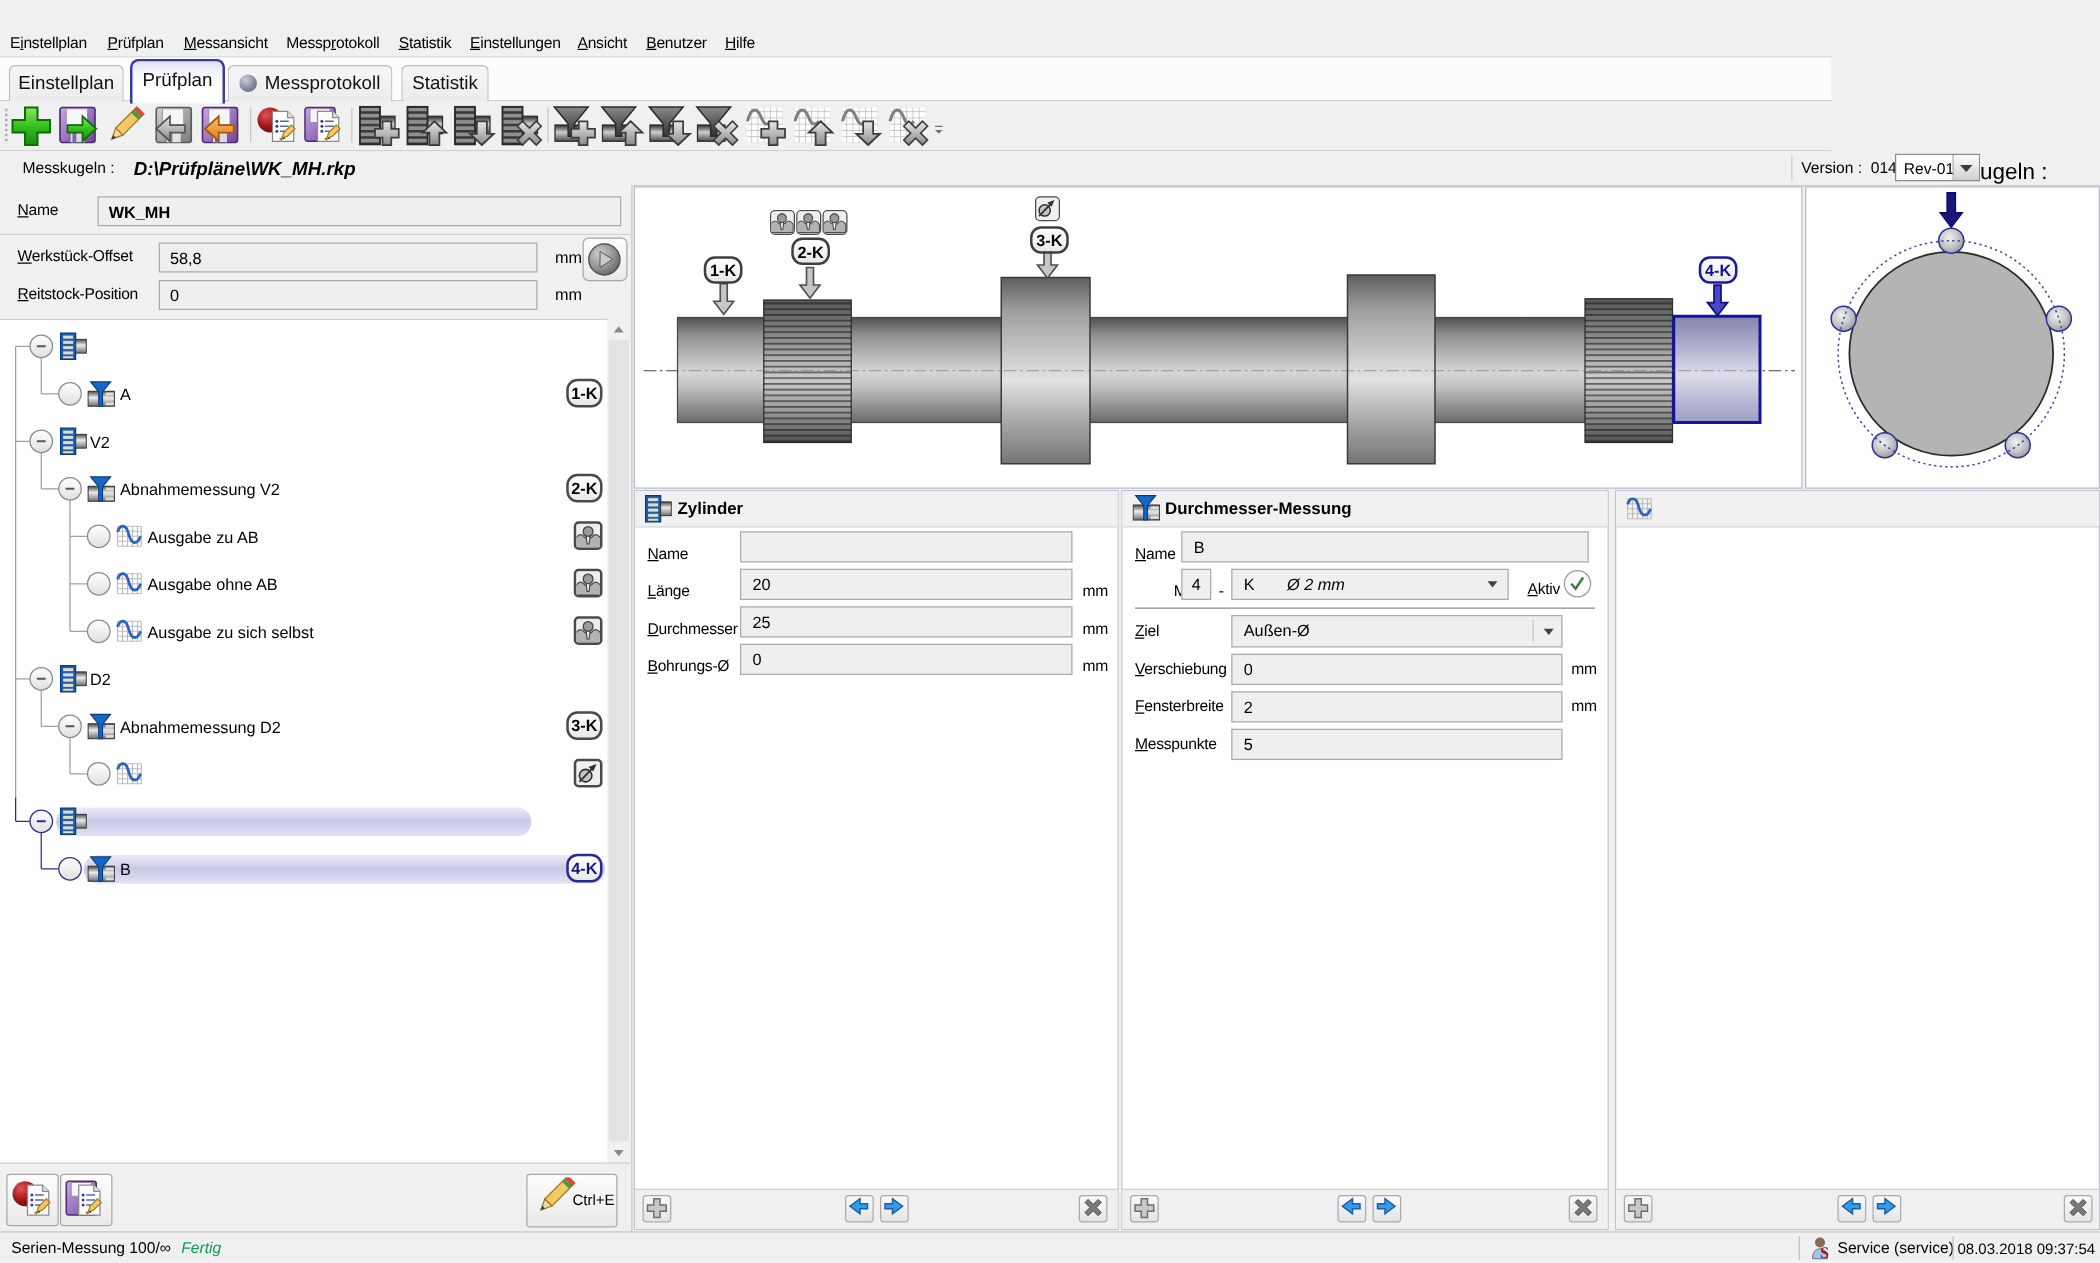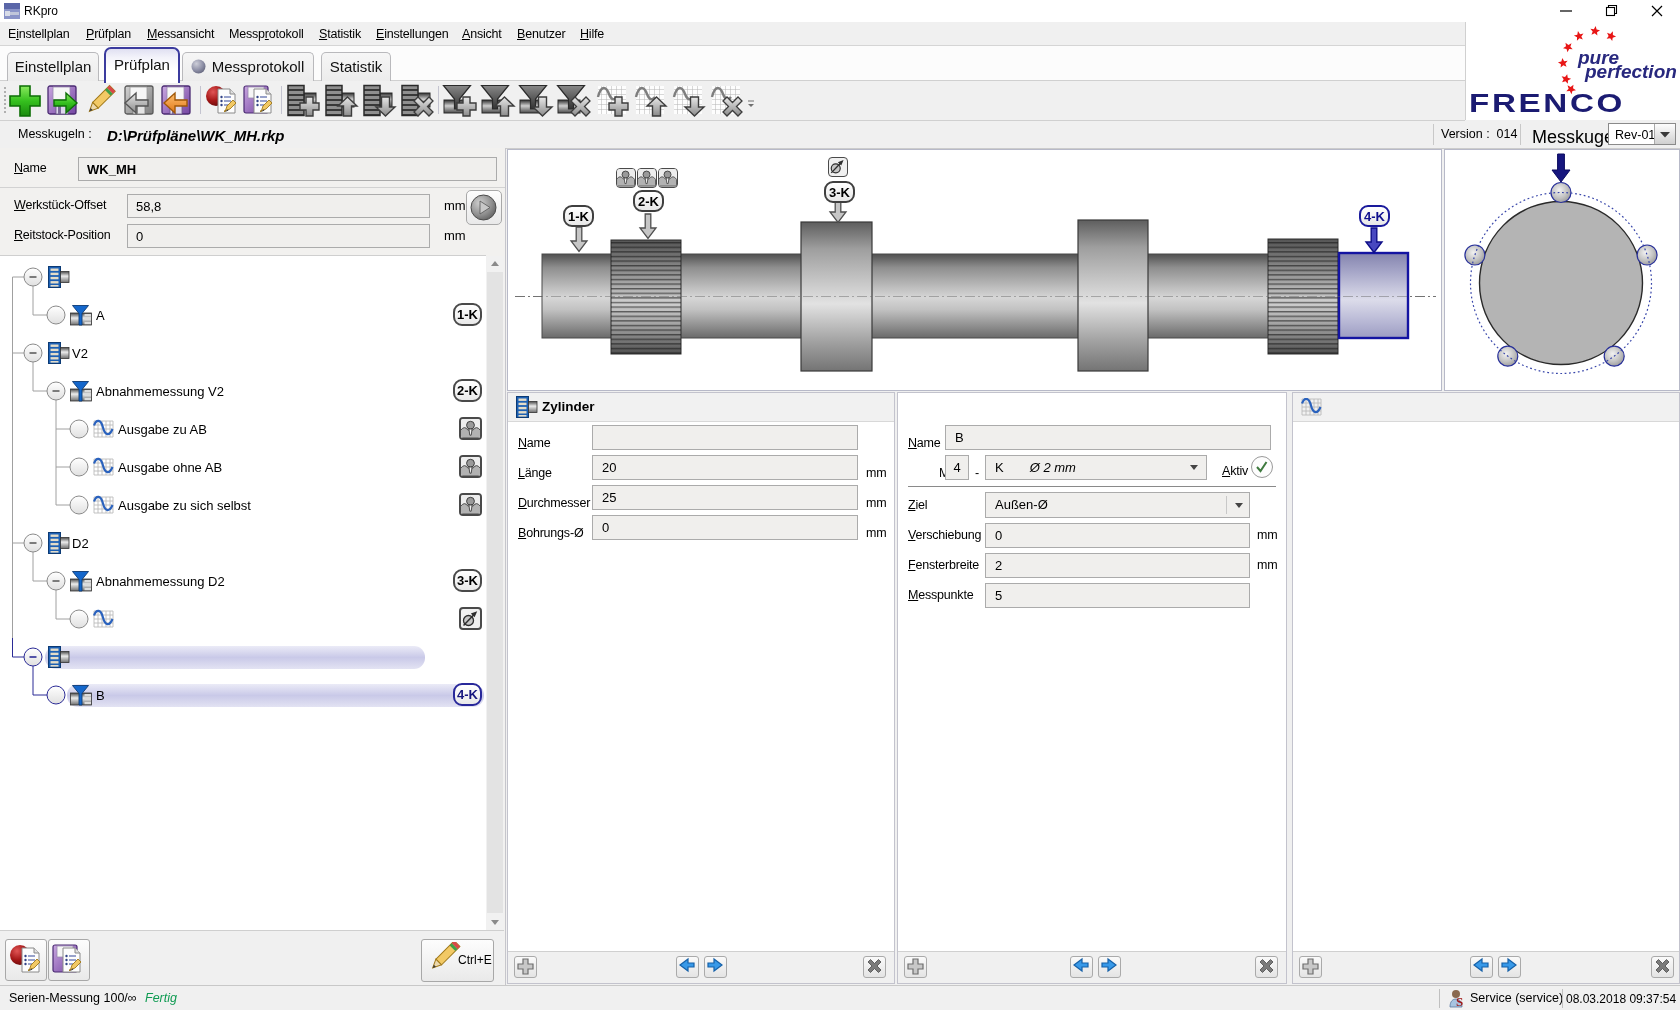--- a/index.html
+++ b/index.html
@@ -56,35 +56,20 @@
         <circle cx="9.5" cy="6.2" r="3.9" fill="#9a9a9a" stroke="#3f3f3f" stroke-width="1"></circle>
         <path d="M7.9,10 h3.2 L10.2,16.2 h-1.4 z" fill="#f2f2f2" stroke="#3f3f3f" stroke-width="0.9"></path>
       </g>
       <g id="sym-diam">
         <circle cx="7.5" cy="11.5" r="5" fill="#c6c6c6" stroke="#2e2e2e" stroke-width="1.3"></circle>
         <line x1="2.5" y1="16.5" x2="14" y2="4.5" stroke="#2e2e2e" stroke-width="1.5"></line>
         <path d="M16.2,2.2 L9.8,4.6 L13.6,8.2 z" fill="#2e2e2e"></path>
       </g>
     </defs>
   </svg>
-  <div class="abs" id="titlebar">
-    <svg class="abs" style="left:4px;top:3px;" width="16" height="16">
-      <rect x="0" y="0" width="16" height="16" fill="#8a94c8"></rect>
-      <rect x="0" y="0" width="16" height="6" fill="#5a66a8"></rect>
-      <rect x="1" y="8" width="5" height="5" fill="#d8dce8"></rect>
-      <rect x="6" y="9" width="9" height="3" fill="#c0c6da"></rect>
-    </svg>
-    <span class="apptitle">RKpro</span>
-    <svg class="abs" style="left:1552px;top:0px;" width="128" height="22">
-      <line x1="8" y1="11" x2="20" y2="11" stroke="#000" stroke-width="1.2"></line>
-      <rect x="54.5" y="7.5" width="8" height="8" fill="none" stroke="#000" stroke-width="1.1"></rect>
-      <path d="M56.5,7.5 v-2 h8 v8 h-2" fill="none" stroke="#000" stroke-width="1.1"></path>
-      <path d="M100,6 l10,10 M110,6 l-10,10" stroke="#000" stroke-width="1.2"></path>
-    </svg>
-  </div>
   <div class="abs" id="menubar">
     <span class="menuitem" style="left:8px;">E<u>i</u>nstellplan</span>
     <span class="menuitem" style="left:86px;"><u>P</u>rüfplan</span>
     <span class="menuitem" style="left:147px;"><u>M</u>essansicht</span>
     <span class="menuitem" style="left:229px;">Messp<u>r</u>otokoll</span>
     <span class="menuitem" style="left:319px;"><u>S</u>tatistik</span>
     <span class="menuitem" style="left:376px;"><u>E</u>instellungen</span>
     <span class="menuitem" style="left:462px;"><u>A</u>nsicht</span>
     <span class="menuitem" style="left:517px;"><u>B</u>enutzer</span>
     <span class="menuitem" style="left:580px;"><u>H</u>ilfe</span>
@@ -333,46 +318,27 @@
       </defs>
     </svg>
   </div>
   <div class="abs" id="pathrow">
     <span class="abs" style="left:18px;top:6px;font-size:12.5px;">Messkugeln :</span>
     <span class="abs" style="left:107px;top:6px;font-style:italic;font-weight:bold;font-size:15px;">D:\Prüfpläne\WK_MH.rkp</span>
     <div class="abs" style="left:1433px;top:3px;width:1px;height:21px;background:#c8c8c8;"></div>
     <span class="abs" style="left:1441px;top:6px;font-size:12.5px;">Version :&nbsp; 014</span>
     <div class="abs" style="left:1520px;top:3px;width:1px;height:21px;background:#c8c8c8;"></div>
     <span class="abs" style="left:1532px;top:6px;font-size:18px;">Messkugeln :</span>
-    <div class="abs" style="left:1608px;top:2px;width:68px;height:22px;background:#ffffff;border:1px solid #8a8a8a;box-sizing:border-box;">
+    <div class="abs" style="left:1516px;top:2px;width:68px;height:22px;background:#ffffff;border:1px solid #8a8a8a;box-sizing:border-box;">
       <span class="abs" style="left:6px;top:4px;font-size:12.5px;">Rev-01</span>
       <div class="abs" style="right:0;top:0;width:20px;height:20px;background:linear-gradient(180deg,#fdfdfd,#d0d0d0);border-left:1px solid #aaa;"></div>
       <svg class="abs" style="right:5px;top:8px;" width="10" height="6">
           <path d="M0,0 h10 l-5,5.5 z" fill="#3a3a3a"></path>
         </svg>
     </div>
-  </div>
-  <div class="abs" id="logobox">
-    <svg class="abs" style="left:0;top:0;" width="215" height="98">
-      <defs>
-        <path id="star" d="M0,-5 L1.4,-1.6 4.9,-1.5 2.2,0.9 3,4.2 0,2.3 -3,4.2 -2.2,0.9 -4.9,-1.5 -1.4,-1.6 z"></path>
-      </defs>
-      <g fill="#e81616">
-        <use href="#star" transform="translate(113,14) rotate(-12)"></use>
-        <use href="#star" transform="translate(129,9) rotate(8)"></use>
-        <use href="#star" transform="translate(145,14) rotate(22)"></use>
-        <use href="#star" transform="translate(102,25) rotate(-30)"></use>
-        <use href="#star" transform="translate(97,41) rotate(-8)"></use>
-        <use href="#star" transform="translate(100,57) rotate(14)"></use>
-        <use href="#star" transform="translate(105,67) rotate(30)"></use>
-      </g>
-      <text x="112" y="42" font-family="Liberation Sans" font-size="19" font-weight="bold" font-style="italic" fill="#28287e">pure</text>
-      <text x="119" y="56" font-family="Liberation Sans" font-size="19" font-weight="bold" font-style="italic" fill="#28287e">perfection</text>
-      <text x="3" y="90" font-family="Liberation Sans" font-size="25" font-weight="bold" fill="#1b1b72" textLength="156" lengthAdjust="spacingAndGlyphs" style="letter-spacing:2px;">FRENCO</text>
-    </svg>
   </div>
   <div class="abs" id="leftpanel">
     <span class="lbl" style="left:14px;top:13px;"><u>N</u>ame</span>
     <div class="fld" style="left:78px;top:9px;width:419px;height:24px;font-weight:bold;">WK_MH</div>
     <div class="abs" style="left:0;top:39px;width:505px;height:1px;background:#d2d2d2;"></div>
     <span class="lbl" style="left:14px;top:50px;"><u>W</u>erkstück-Offset</span>
     <div class="fld" style="left:127px;top:46px;width:303px;height:24px;">58,8</div>
     <span class="mm" style="left:444px;top:50px;">mm</span>
     <div class="btn3d" style="left:466px;top:42px;width:34px;height:33px;border-radius:5px;">
       <svg style="position:absolute;left:3px;top:3px;" width="27" height="27">
@@ -682,20 +648,26 @@
           </svg></div>
       <div class="sqbtn" style="left:196px;top:4px;"><svg width="21" height="20">
             <path d="M9,4 v4 h-6 v4 h6 v4 l8,-6 z" fill="#3899e8" stroke="#1560a8" stroke-width="1.2" transform="translate(0,-2)"></path>
           </svg></div>
       <div class="sqbtn" style="right:8px;top:4px;"><svg width="21" height="20">
             <path d="M4,6 l2.5,-2.5 4,4 4,-4 L17,6 l-4,4 4,4 -2.5,2.5 -4,-4 -4,4 L4,14 l4,-4 z" fill="#7a7a7a" stroke="#4a4a4a" stroke-width="0.8" transform="translate(0,-1)"></path>
           </svg></div>
     </div>
   </div>
   <div class="abs panel" id="panel2" style="left:897px;width:390px;">
+    <div class="phead">
+        <svg style="position:absolute;left:8px;top:3px;" width="24" height="23">
+          <use href="#tfunnel"></use>
+        </svg>
+        <span class="ptitle">Durchmesser-Messung</span>
+      </div>
     <span class="plabel" style="left:10px;top:43px;"><u>N</u>ame</span>
     <div class="pfld" style="left:47px;top:32px;width:326px;height:25px;">B</div>
     <span class="plabel" style="left:10px;top:73px;margin-left:31px;">M-ID</span>
     <div class="pfld" style="left:47px;top:62px;width:24px;height:25px;padding-left:0;text-align:center;">4</div>
     <span class="plabel" style="left:77px;top:73px;">-</span>
     <div class="pfld" style="left:87px;top:62px;width:222px;height:25px;">K<span style="font-style:italic;margin-left:26px;">Ø 2 mm</span><div class="ddarrow" style="right:8px;"></div></div>
     <span class="plabel" style="left:324px;top:71px;"><u>A</u>ktiv</span>
     <div class="abs" style="left:353px;top:63px;width:22px;height:22px;border:1px solid #9a9a9a;border-radius:11px;background:#fdfdfd;box-sizing:border-box;">
       <svg style="position:absolute;left:3px;top:3px;" width="14" height="14">
           <path d="M2,7 l3.5,4 6,-9" fill="none" stroke="#3f7a3f" stroke-width="2"></path>

